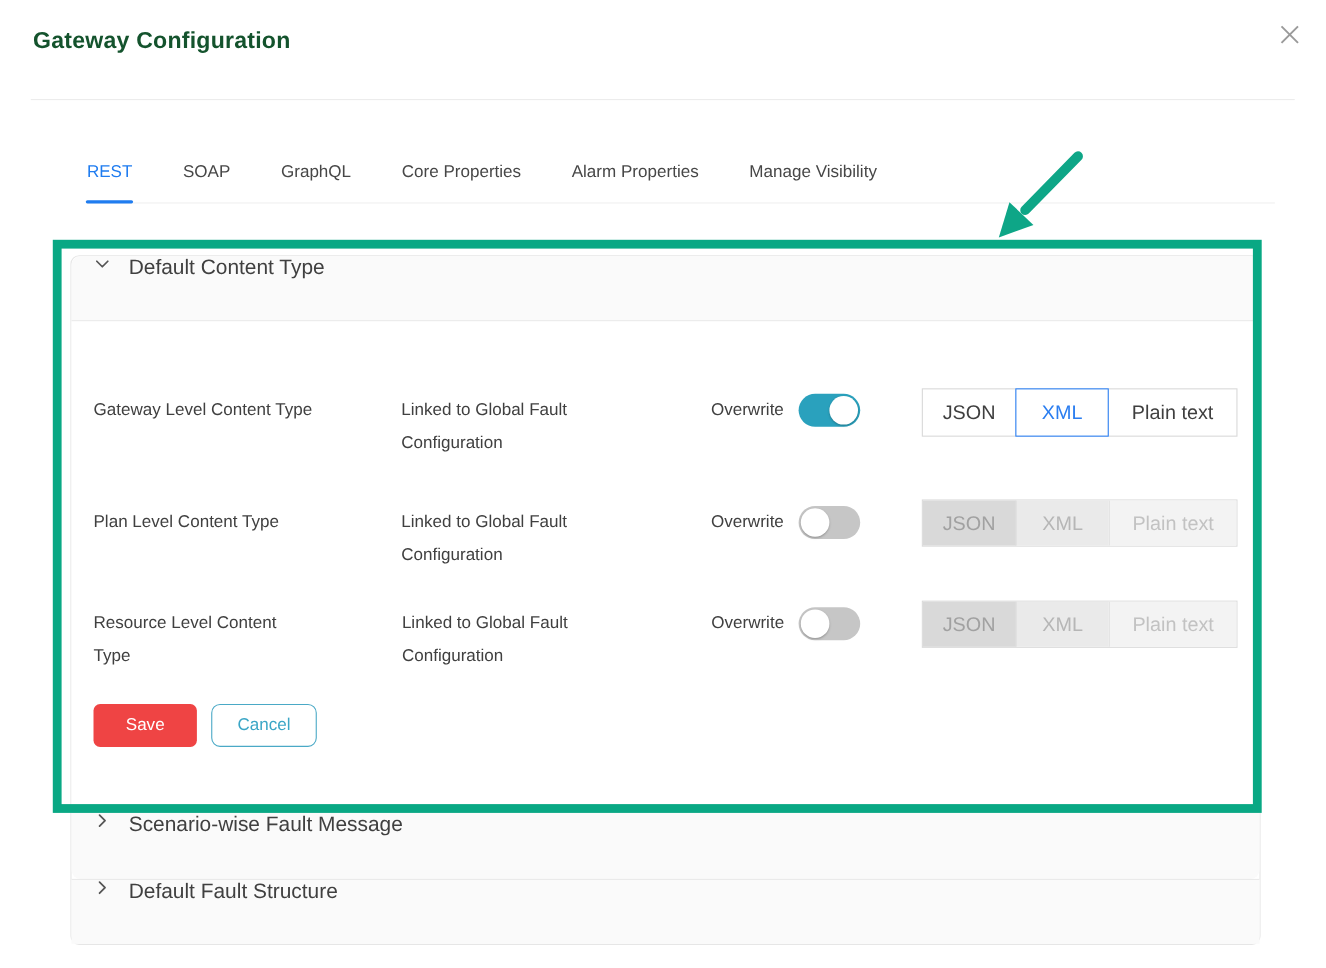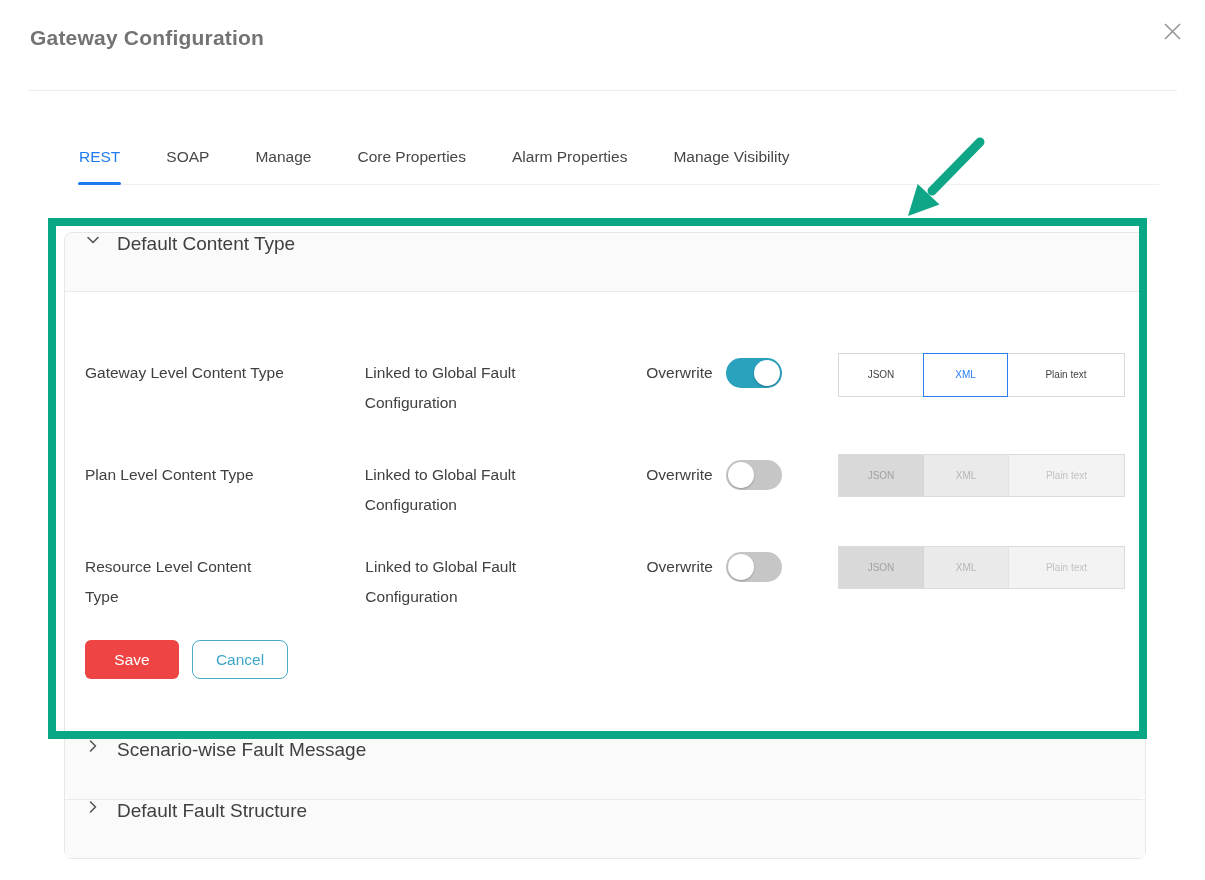--- a/index.html
+++ b/index.html
@@ -5,21 +5,21 @@
   html,body{margin:0;padding:0;}
   body{
     width:1205px;height:880px;position:relative;overflow:hidden;
     background:#ffffff;
     font-family:"Liberation Sans", sans-serif;
     color:#404040;
   }
   
   .dlg-title{
     position:absolute;left:30px;top:26px;
-    font-size:21px;font-weight:700;color:#737373;letter-spacing:.2px;
+    font-size:21px;font-weight:700;color:#14532d;letter-spacing:.2px;
   }
   .close-btn{
     position:absolute;right:20px;top:18px;width:26px;height:26px;
     display:flex;align-items:center;justify-content:center;cursor:pointer;
   }
   .title-divider{
     position:absolute;left:28px;right:28px;top:90px;height:1px;background:#ececec;
   }
   
   .tabs{
@@ -82,21 +82,21 @@
     box-shadow:0 1px 2px rgba(0,0,0,.25);
   }
   .toggle.on .knob{right:2px;}
   .toggle.off .knob{left:2px;}
   
   .segmented{display:flex;box-sizing:border-box;margin-top:-5px;height:44px;}
   .segmented.enabled{border:1px solid #d9d9d9;background:#fff;}
   .segmented.disabled{border:1px solid #dcdcdc;margin-top:-6px;height:43px;}
   .seg-btn{
     display:flex;align-items:center;justify-content:center;box-sizing:border-box;
-    font-size:10px;cursor:pointer;
+    font-size:18px;cursor:pointer;
   }
   .seg-btn.w1{width:84px;}
   .seg-btn.w2{width:85px;}
   .seg-btn.w3{width:116px;}
   .segmented.enabled .seg-btn{color:#3f3f3f;}
   .segmented.enabled .seg-btn.selected{
     border:1px solid #2a7df0;color:#2a7df0;margin:-1px 0;height:44px;background:#fff;
   }
   .segmented.disabled .seg-btn{cursor:default;}
   .segmented.disabled .seg-btn.d-sel{background:#d9d9d9;color:#a1a1a1;}
@@ -121,21 +121,21 @@
     <line x1="3" y1="3" x2="18" y2="18" stroke="#9a9a9a" stroke-width="1.7"></line>
     <line x1="18" y1="3" x2="3" y2="18" stroke="#9a9a9a" stroke-width="1.7"></line>
   </svg>
 </div>
 
 <div class="title-divider"></div>
 
 <div class="tabs">
   <div class="tab active">REST</div>
   <div class="tab">SOAP</div>
-  <div class="tab">Manage</div>
+  <div class="tab">GraphQL</div>
   <div class="tab">Core Properties</div>
   <div class="tab">Alarm Properties</div>
   <div class="tab">Manage Visibility</div>
 </div>
 
 <svg class="annotation-arrow" width="120" height="92" viewBox="0 0 120 92">
   <line x1="100" y1="8" x2="52" y2="57" stroke="#0ea687" stroke-width="9" stroke-linecap="round"></line>
   <polygon points="28,82 37.7,49.9 59.5,70.5" fill="#0ea687"></polygon>
 </svg>
 

